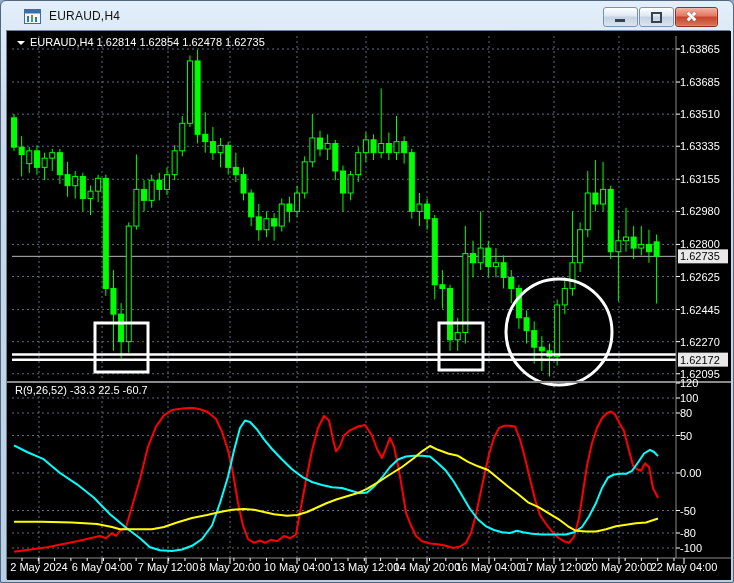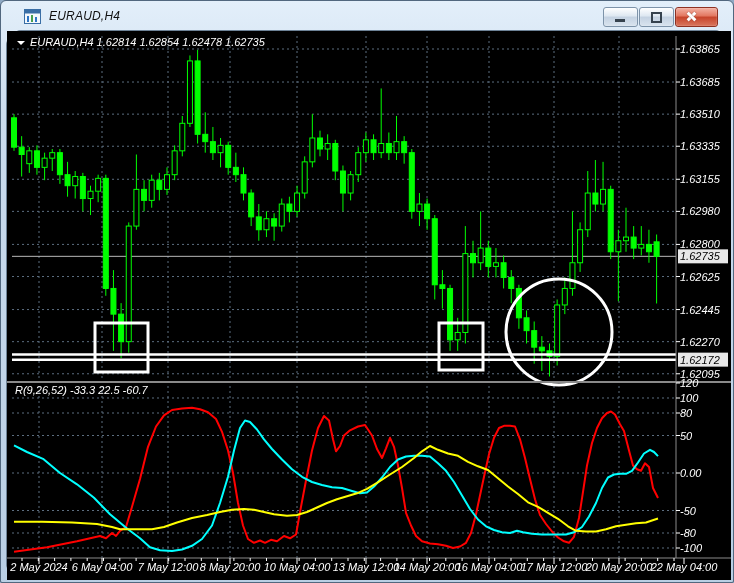--- a/index.html
+++ b/index.html
@@ -1,35 +1,35 @@
 <!DOCTYPE html>
 <html><head>
 <meta charset="utf-8">
 <style>
   html,body{margin:0;padding:0;width:734px;height:583px;overflow:hidden;
     font-family:"Liberation Sans",sans-serif;background:#8fa9c4;}
   .window{position:relative;width:734px;height:583px;box-sizing:border-box;
     background:linear-gradient(180deg,#e3effa 0%,#cbdcee 20%,#b9cfe4 100%);
-    border:1px solid #51677e;border-radius:6px 6px 2px 2px;font-style:italic;}
+    border:1px solid #51677e;border-radius:6px 6px 2px 2px;}
   .titlebar{position:absolute;left:0;top:0;right:0;height:29px;display:flex;align-items:center;}
   .win-icon{width:17px;height:15px;margin-left:23px;margin-top:1px;flex:0 0 auto;}
   .title{margin-left:8px;font-size:12px;color:#111;letter-spacing:0.2px;}
   .btns{position:absolute;top:6px;right:15px;display:flex;}
   .btn{width:33px;height:18px;margin-left:1px;border:1px solid #7d93a9;border-radius:3px;
     background:linear-gradient(180deg,#ffffff 0%,#dde7f1 45%,#c3d1e1 50%,#d9e4ef 100%);
     position:relative;box-shadow:inset 0 0 1px #fff;}
   .btn.close{width:41px;border-color:#8e3122;
     background:linear-gradient(180deg,#f3b2a4 0%,#e2765f 45%,#c6432a 50%,#d9765d 100%);}
   .g-min{position:absolute;left:11px;top:11px;width:10px;height:3px;background:#36424e;}
   .g-rest{position:absolute;left:11px;top:4px;width:7px;height:7px;border:2px solid #36424e;background:transparent;}
   .g-close-a,.g-close-b{position:absolute;left:14px;top:3px;width:3px;height:11px;background:#fff;
     box-shadow:0 0 1px #7c2413;}
   .g-close-a{transform:rotate(45deg);} .g-close-b{transform:rotate(-45deg);}
   .client{position:absolute;left:5px;top:29px;width:724px;height:549px;background:#000;
-    border-top:1px solid #6d8296;border-left:1px solid #6d8296;box-sizing:border-box;border-radius:16px;}
+    border-top:1px solid #6d8296;border-left:1px solid #6d8296;box-sizing:border-box;}
   svg text{font-family:"Liberation Sans",sans-serif;}
 </style>
 </head>
 <body>
 
 <div class="window">
   <div class="titlebar">
     <svg class="win-icon" viewBox="0 0 17 15">
       <rect x="0.5" y="0.5" width="16" height="14" fill="#f4f8fc" stroke="#3a6ea5"></rect>
       <rect x="1" y="1" width="15" height="3.5" fill="#3a6ea5"></rect>

